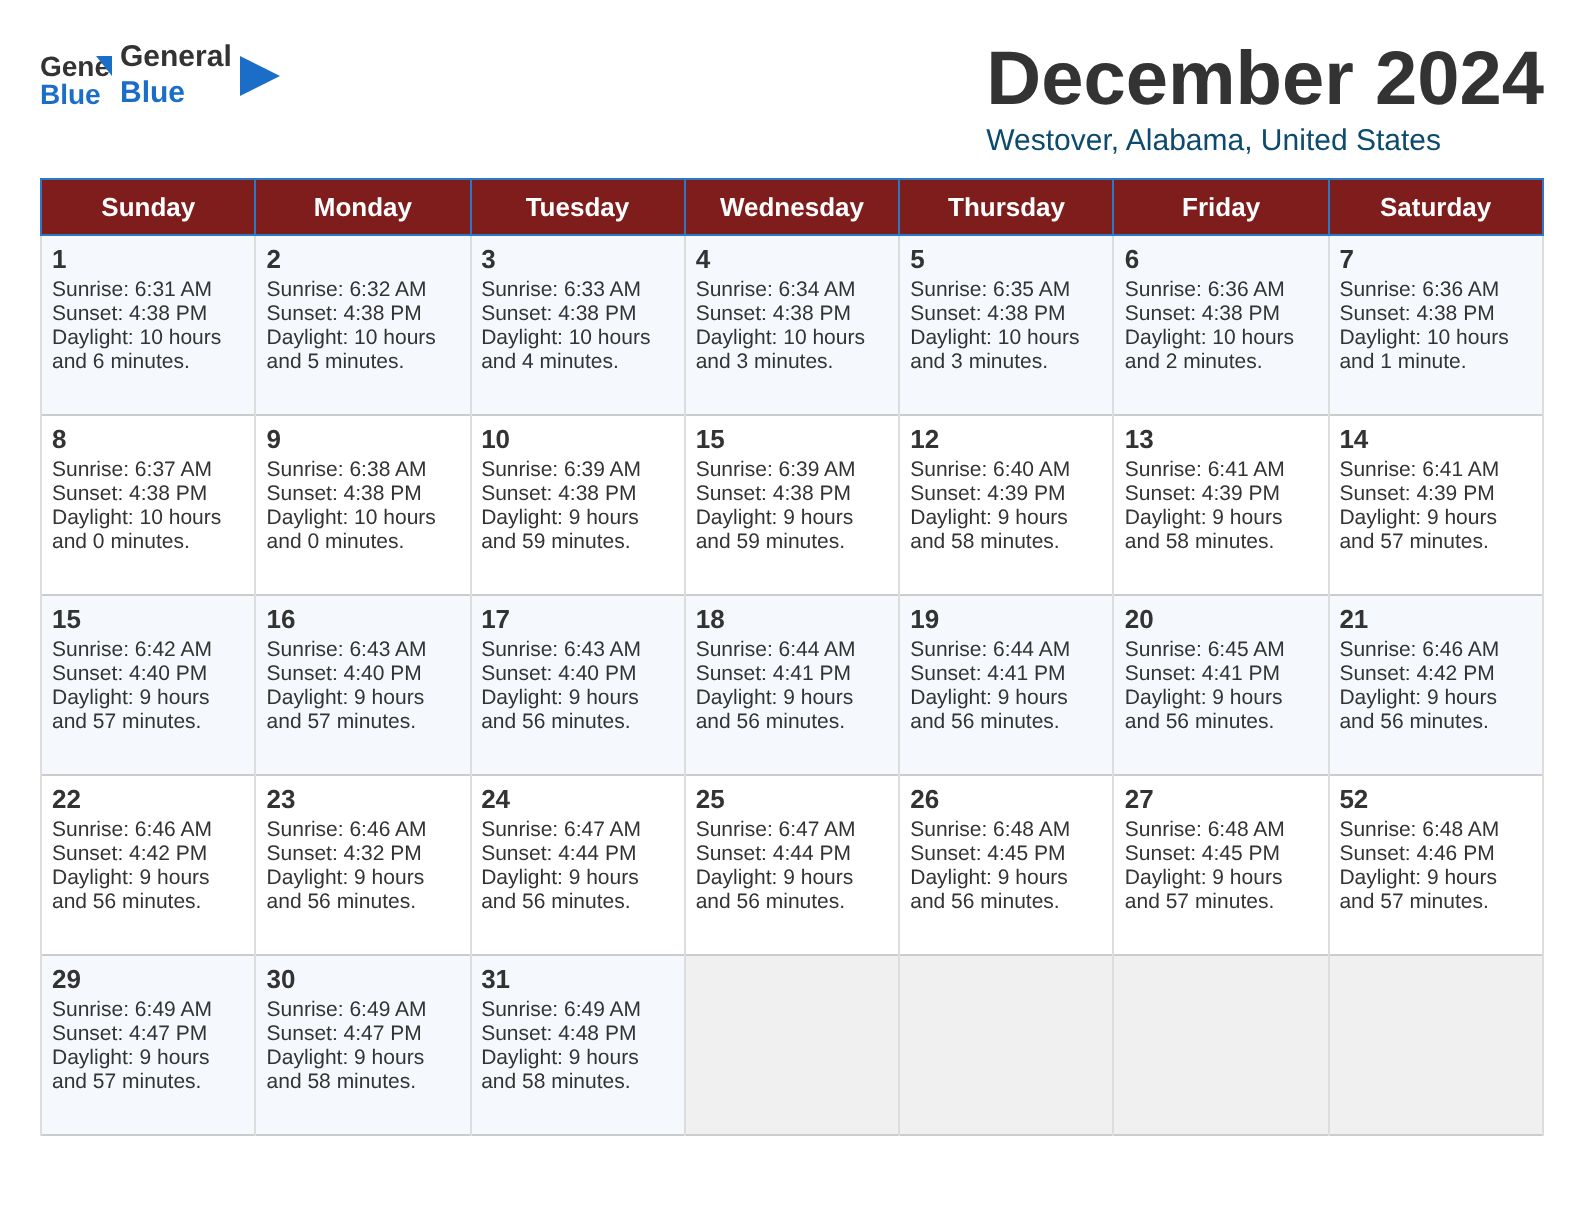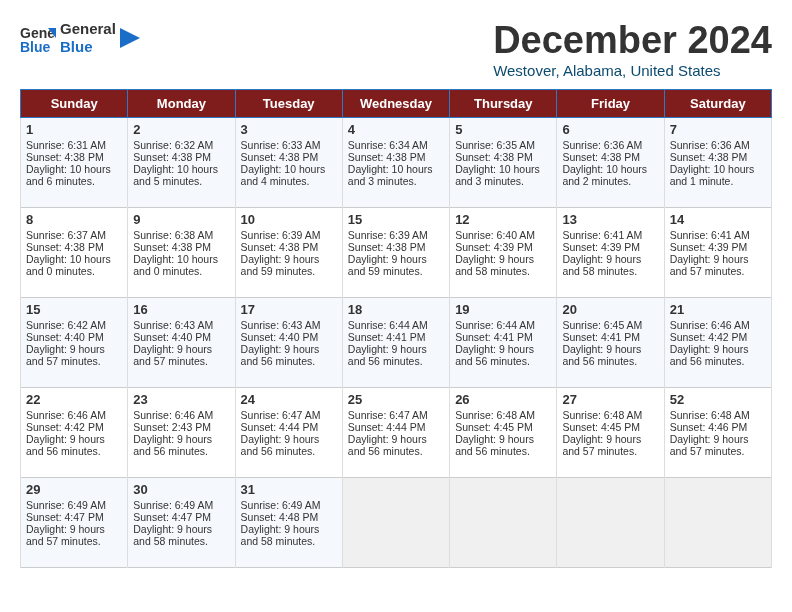--- a/index.html
+++ b/index.html
@@ -142,21 +142,21 @@
         <td><span class="day-number">15</span><span>Sunrise: 6:42 AM</span><br><span>Sunset: 4:40 PM</span><br><span>Daylight: 9 hours and 57 minutes.</span></td>
         <td><span class="day-number">16</span><span>Sunrise: 6:43 AM</span><br><span>Sunset: 4:40 PM</span><br><span>Daylight: 9 hours and 57 minutes.</span></td>
         <td><span class="day-number">17</span><span>Sunrise: 6:43 AM</span><br><span>Sunset: 4:40 PM</span><br><span>Daylight: 9 hours and 56 minutes.</span></td>
         <td><span class="day-number">18</span><span>Sunrise: 6:44 AM</span><br><span>Sunset: 4:41 PM</span><br><span>Daylight: 9 hours and 56 minutes.</span></td>
         <td><span class="day-number">19</span><span>Sunrise: 6:44 AM</span><br><span>Sunset: 4:41 PM</span><br><span>Daylight: 9 hours and 56 minutes.</span></td>
         <td><span class="day-number">20</span><span>Sunrise: 6:45 AM</span><br><span>Sunset: 4:41 PM</span><br><span>Daylight: 9 hours and 56 minutes.</span></td>
         <td><span class="day-number">21</span><span>Sunrise: 6:46 AM</span><br><span>Sunset: 4:42 PM</span><br><span>Daylight: 9 hours and 56 minutes.</span></td>
       </tr>
       <tr>
         <td><span class="day-number">22</span><span>Sunrise: 6:46 AM</span><br><span>Sunset: 4:42 PM</span><br><span>Daylight: 9 hours and 56 minutes.</span></td>
-        <td><span class="day-number">23</span><span>Sunrise: 6:46 AM</span><br><span>Sunset: 2:43 PM</span><br><span>Daylight: 9 hours and 56 minutes.</span></td>
+        <td><span class="day-number">23</span><span>Sunrise: 6:46 AM</span><br><span>Sunset: 4:32 PM</span><br><span>Daylight: 9 hours and 56 minutes.</span></td>
         <td><span class="day-number">24</span><span>Sunrise: 6:47 AM</span><br><span>Sunset: 4:44 PM</span><br><span>Daylight: 9 hours and 56 minutes.</span></td>
         <td><span class="day-number">25</span><span>Sunrise: 6:47 AM</span><br><span>Sunset: 4:44 PM</span><br><span>Daylight: 9 hours and 56 minutes.</span></td>
         <td><span class="day-number">26</span><span>Sunrise: 6:48 AM</span><br><span>Sunset: 4:45 PM</span><br><span>Daylight: 9 hours and 56 minutes.</span></td>
         <td><span class="day-number">27</span><span>Sunrise: 6:48 AM</span><br><span>Sunset: 4:45 PM</span><br><span>Daylight: 9 hours and 57 minutes.</span></td>
         <td><span class="day-number">52</span><span>Sunrise: 6:48 AM</span><br><span>Sunset: 4:46 PM</span><br><span>Daylight: 9 hours and 57 minutes.</span></td>
       </tr>
       <tr>
         <td><span class="day-number">29</span><span>Sunrise: 6:49 AM</span><br><span>Sunset: 4:47 PM</span><br><span>Daylight: 9 hours and 57 minutes.</span></td>
         <td><span class="day-number">30</span><span>Sunrise: 6:49 AM</span><br><span>Sunset: 4:47 PM</span><br><span>Daylight: 9 hours and 58 minutes.</span></td>
         <td><span class="day-number">31</span><span>Sunrise: 6:49 AM</span><br><span>Sunset: 4:48 PM</span><br><span>Daylight: 9 hours and 58 minutes.</span></td>

